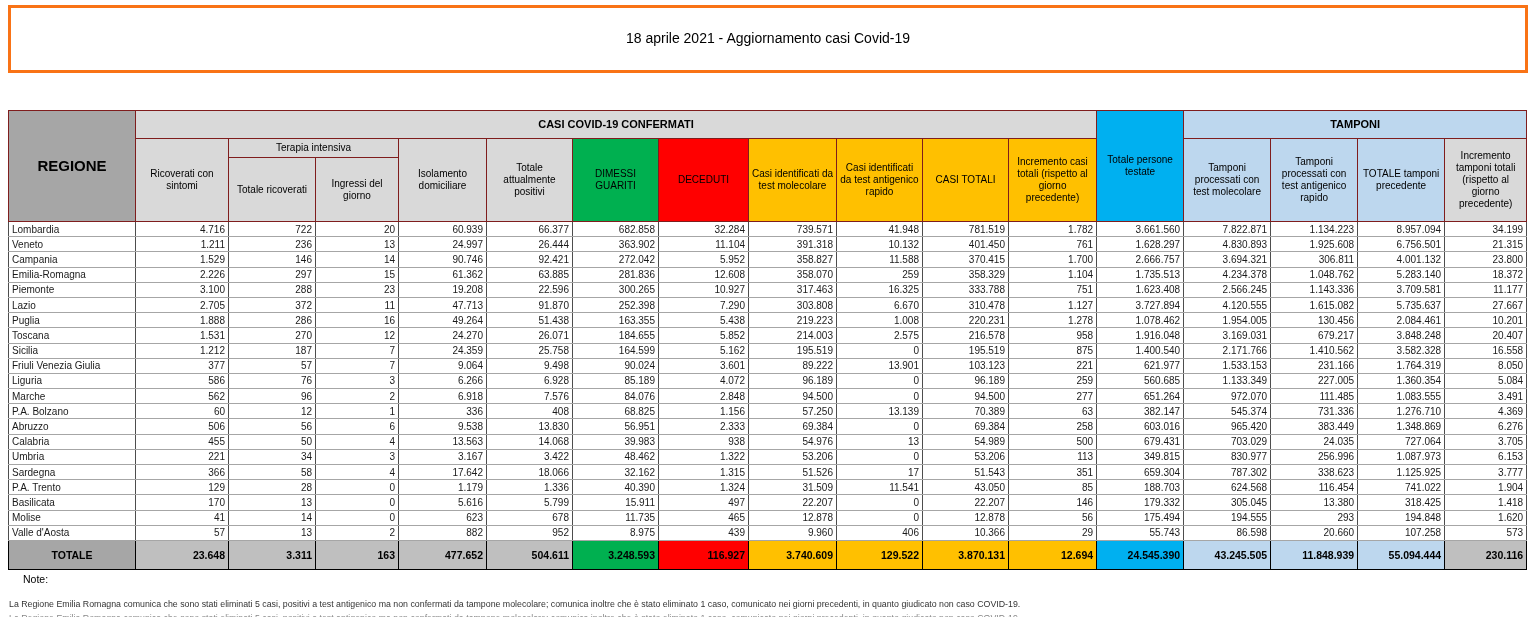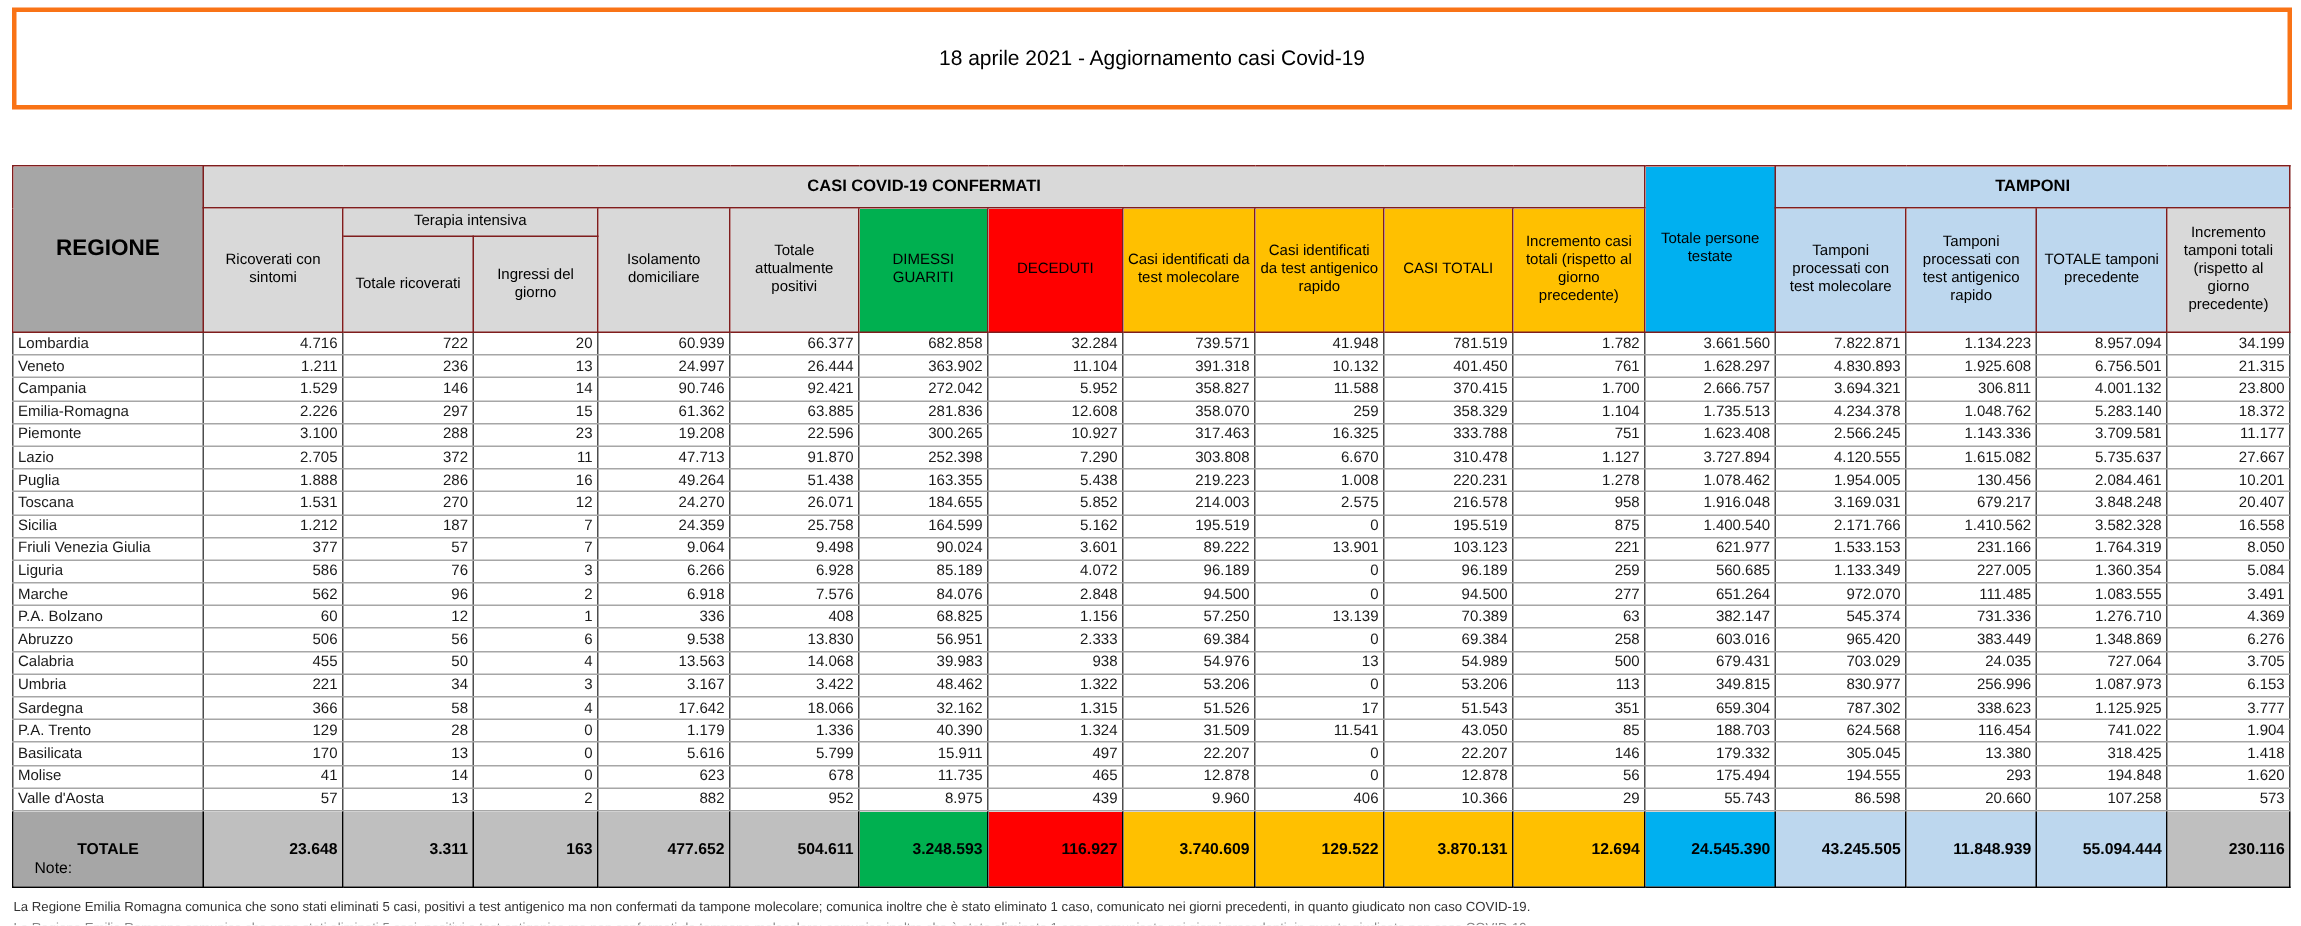--- a/index.html
+++ b/index.html
@@ -39,21 +39,21 @@
     border-left:1px solid #4d4d4d;border-right:1px solid #4d4d4d;
     border-top:1px solid #a6a6a6;border-bottom:1px solid #a6a6a6;
     height:14.2px;font-size:10px;padding:0 3px;white-space:nowrap;overflow:hidden;
     color:#1a1a1a;background:#fff;
   }
   tbody td.region-name{text-align:left;}
   tbody td.num{text-align:right;}
 
   tfoot td{
     border:1px solid #000;font-weight:bold;font-size:10.5px;height:18px;
-    padding:16px 3px;white-space:nowrap;overflow:hidden;
+    padding:5px 3px;white-space:nowrap;overflow:hidden;
   }
   tfoot td.total-label{background:#A6A6A6;text-align:center;}
   tfoot td.num{text-align:right;}
   .t-g{background:#BFBFBF;}
   .t-green{background:#00B050;}
   .t-red{background:#FF0000;}
   .t-y{background:#FFC000;}
   .t-cyan{background:#00B0F0;margin-left:36px;}
   .t-b{background:#BDD7EE;}
 

